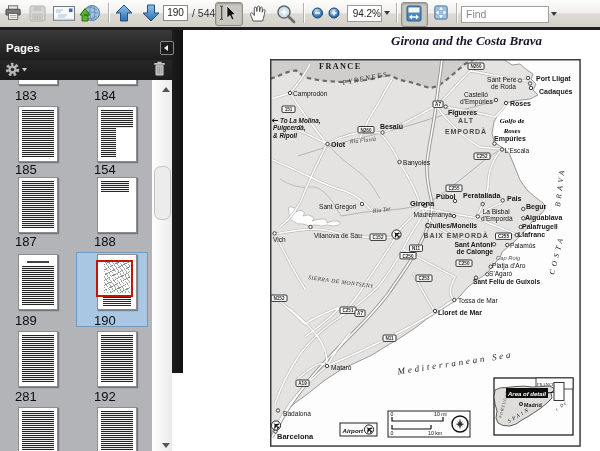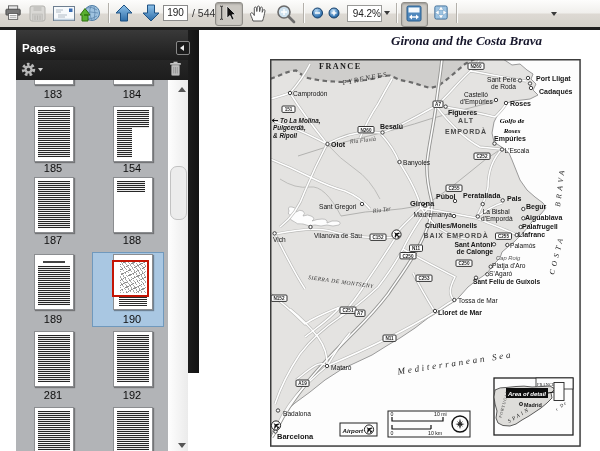--- a/index.html
+++ b/index.html
@@ -16,34 +16,34 @@
 #pagebox{left:163px;top:5px;width:23px;height:14px;background:#fff;border:1px solid #8a8a8a;
   font-size:10px;text-align:center;line-height:14px;color:#222}
 #pagetot{left:192px;top:7px;font-size:10.5px;color:#333}
 #pctbox{left:347px;top:5px;width:33px;height:15px;background:#fff;border:1px solid #9a9a98;
   font-size:10px;text-align:right;line-height:15px;color:#222}
 #findbox{left:461px;top:6px;width:82px;height:15px;background:#fff;border:1px solid #a09e9a;
   font-size:10.5px;line-height:15px;color:#8a8a8a;padding-left:4px}
 .dda{width:0;height:0;border-left:3.5px solid transparent;border-right:3.5px solid transparent;
   border-top:4px solid #3a3a3a}
 
-#sidebar{left:16px;top:30px;width:183px;height:343px;background:linear-gradient(to right,#262626 0,#222 90%,#131313)}
+#sidebar{left:0;top:30px;width:183px;height:343px;background:linear-gradient(to right,#262626 0,#222 90%,#131313)}
 #pageshdr{left:0;top:0;width:172px;height:30px;background:linear-gradient(#393939,#1d1d1d);
   color:#fff;font-weight:bold;font-size:11.5px;line-height:36px;padding-left:6px;box-sizing:border-box}
 #collbtn{left:160px;top:11px;width:12px;height:12px;background:#1c1c1c;border:1px solid #888;border-radius:2px}
 #collbtn:before{content:"";position:absolute;left:3px;top:3px;width:0;height:0;
   border-top:3px solid transparent;border-bottom:3px solid transparent;border-right:4px solid #eee}
 #sidetools{left:0;top:30px;width:172px;height:20px;background:linear-gradient(#262626,#1d1d1d)}
 #thumbs{left:0;top:50px;width:152px;height:371px;background:#b2b4b7;overflow:hidden}
 #sbar{left:152px;top:50px;width:20px;height:371px;background:linear-gradient(to right,#fefefe,#ebebeb)}
 #sbthumb{left:2px;top:86px;width:15px;height:52px;background:#ececec;border:1px solid #c2c2c2;border-radius:7px}
 .thumb{width:38px;height:54px;background:#fff;border:1px solid #8b8d90;box-shadow:1px 1px 1px rgba(0,0,0,.35)}
 .txt{position:absolute;left:3px;top:3px;right:3px;bottom:3px;
   background:repeating-linear-gradient(transparent 0 7px,#fcfcfc 7px 8px),repeating-linear-gradient(#262626 0 1px,#e8e8e8 1px 2px)}
-.plbl{position:absolute;width:44px;text-align:center;font-size:11px;color:#0d0d0d}
+.plbl{position:absolute;width:44px;text-align:left;font-size:13px;color:#0d0d0d}
 #sel190{left:76px;top:172px;width:70px;height:73px;background:#a9c7e2;border:1px solid #7099bd}
 #red190{left:96px;top:180px;width:33px;height:33px;border:2px solid #c41505;z-index:5}
 
 #title{left:391px;top:33px;width:190px;white-space:nowrap;
   font-family:"Liberation Serif",serif;font-style:italic;font-weight:bold;font-size:13px;color:#16162b}
 #map{left:270px;top:59px}
 </style>
 </head>
 <body>
 <div class="abs" id="toolbar">
@@ -122,20 +122,21 @@
     <rect x="1" y="1" width="14" height="15" rx="1.5" fill="#4f88bd" stroke="#2b5e8e"></rect>
     <rect x="2.5" y="2.5" width="11" height="5" fill="#f4f9fd"></rect>
     <path d="M3 12 L6 9.6 L6 14.4 Z M13 12 L10 9.6 L10 14.4 Z" fill="#fff"></path>
       <rect x="5" y="11.3" width="6" height="1.4" fill="#fff"></rect>
   </svg>
   <svg class="abs" style="left:434px;top:5px" width="14" height="15" viewBox="0 0 17 18">
     <rect x="1" y="1" width="15" height="16" rx="2" fill="#9ec4e2" stroke="#2b5e8e"></rect>
     <path d="M8.5 1.5 L11.5 6 L5.5 6 Z M8.5 16.5 L11.5 12 L5.5 12 Z M1.5 9 L6 6 L6 12 Z M15.5 9 L11 6 L11 12 Z" fill="#fff" stroke="#3c6f9e" stroke-width=".3"></path>
   </svg>
   <div class="abs sep" style="left:456px"></div>
+  <div class="abs" id="findbox">Find</div>
   <div class="abs dda" style="left:551px;top:12px"></div>
 </div>
 <div class="abs" id="darkstrip"></div>
 
 <div class="abs" id="sidebar">
   <div class="abs" id="pageshdr">Pages</div>
   <div class="abs" id="collbtn"></div>
   <div class="abs" id="sidetools">
     <svg class="abs" style="left:5px;top:2px" width="24" height="15" viewBox="0 0 24 15">
       <circle cx="7.5" cy="7.5" r="5" fill="none" stroke="#b9b9b9" stroke-width="3.4" stroke-dasharray="2.4 1.9"></circle>

